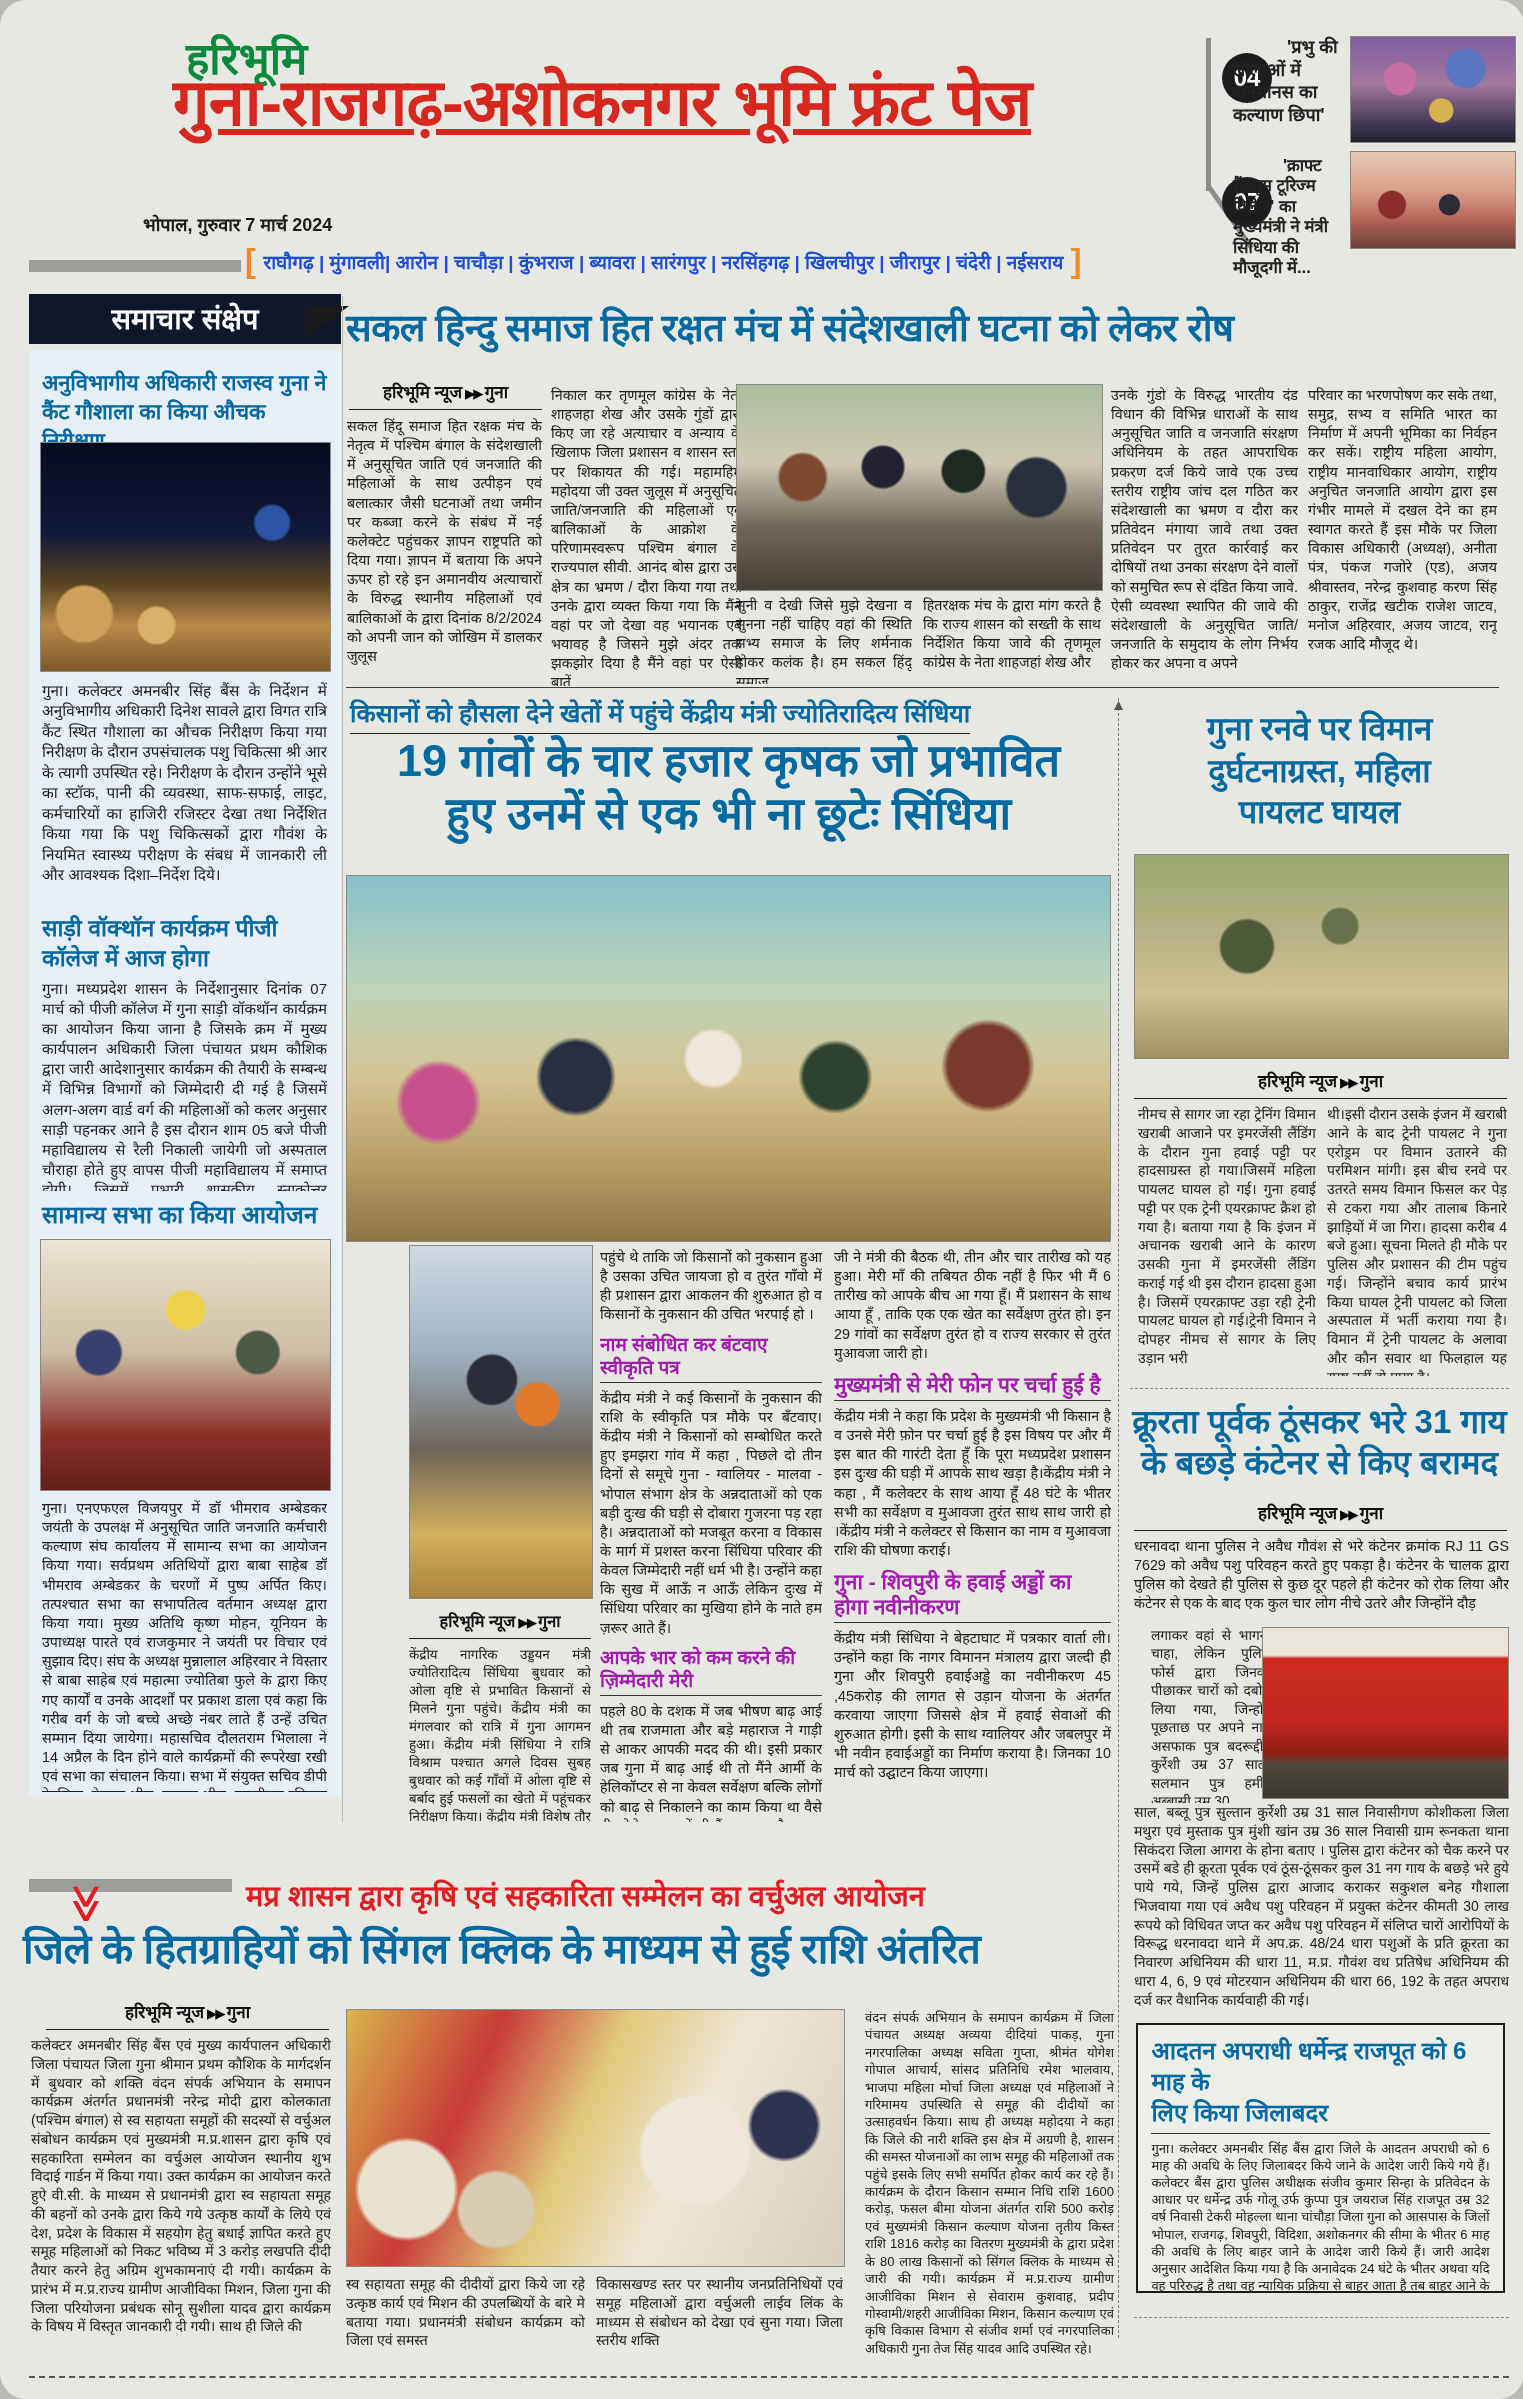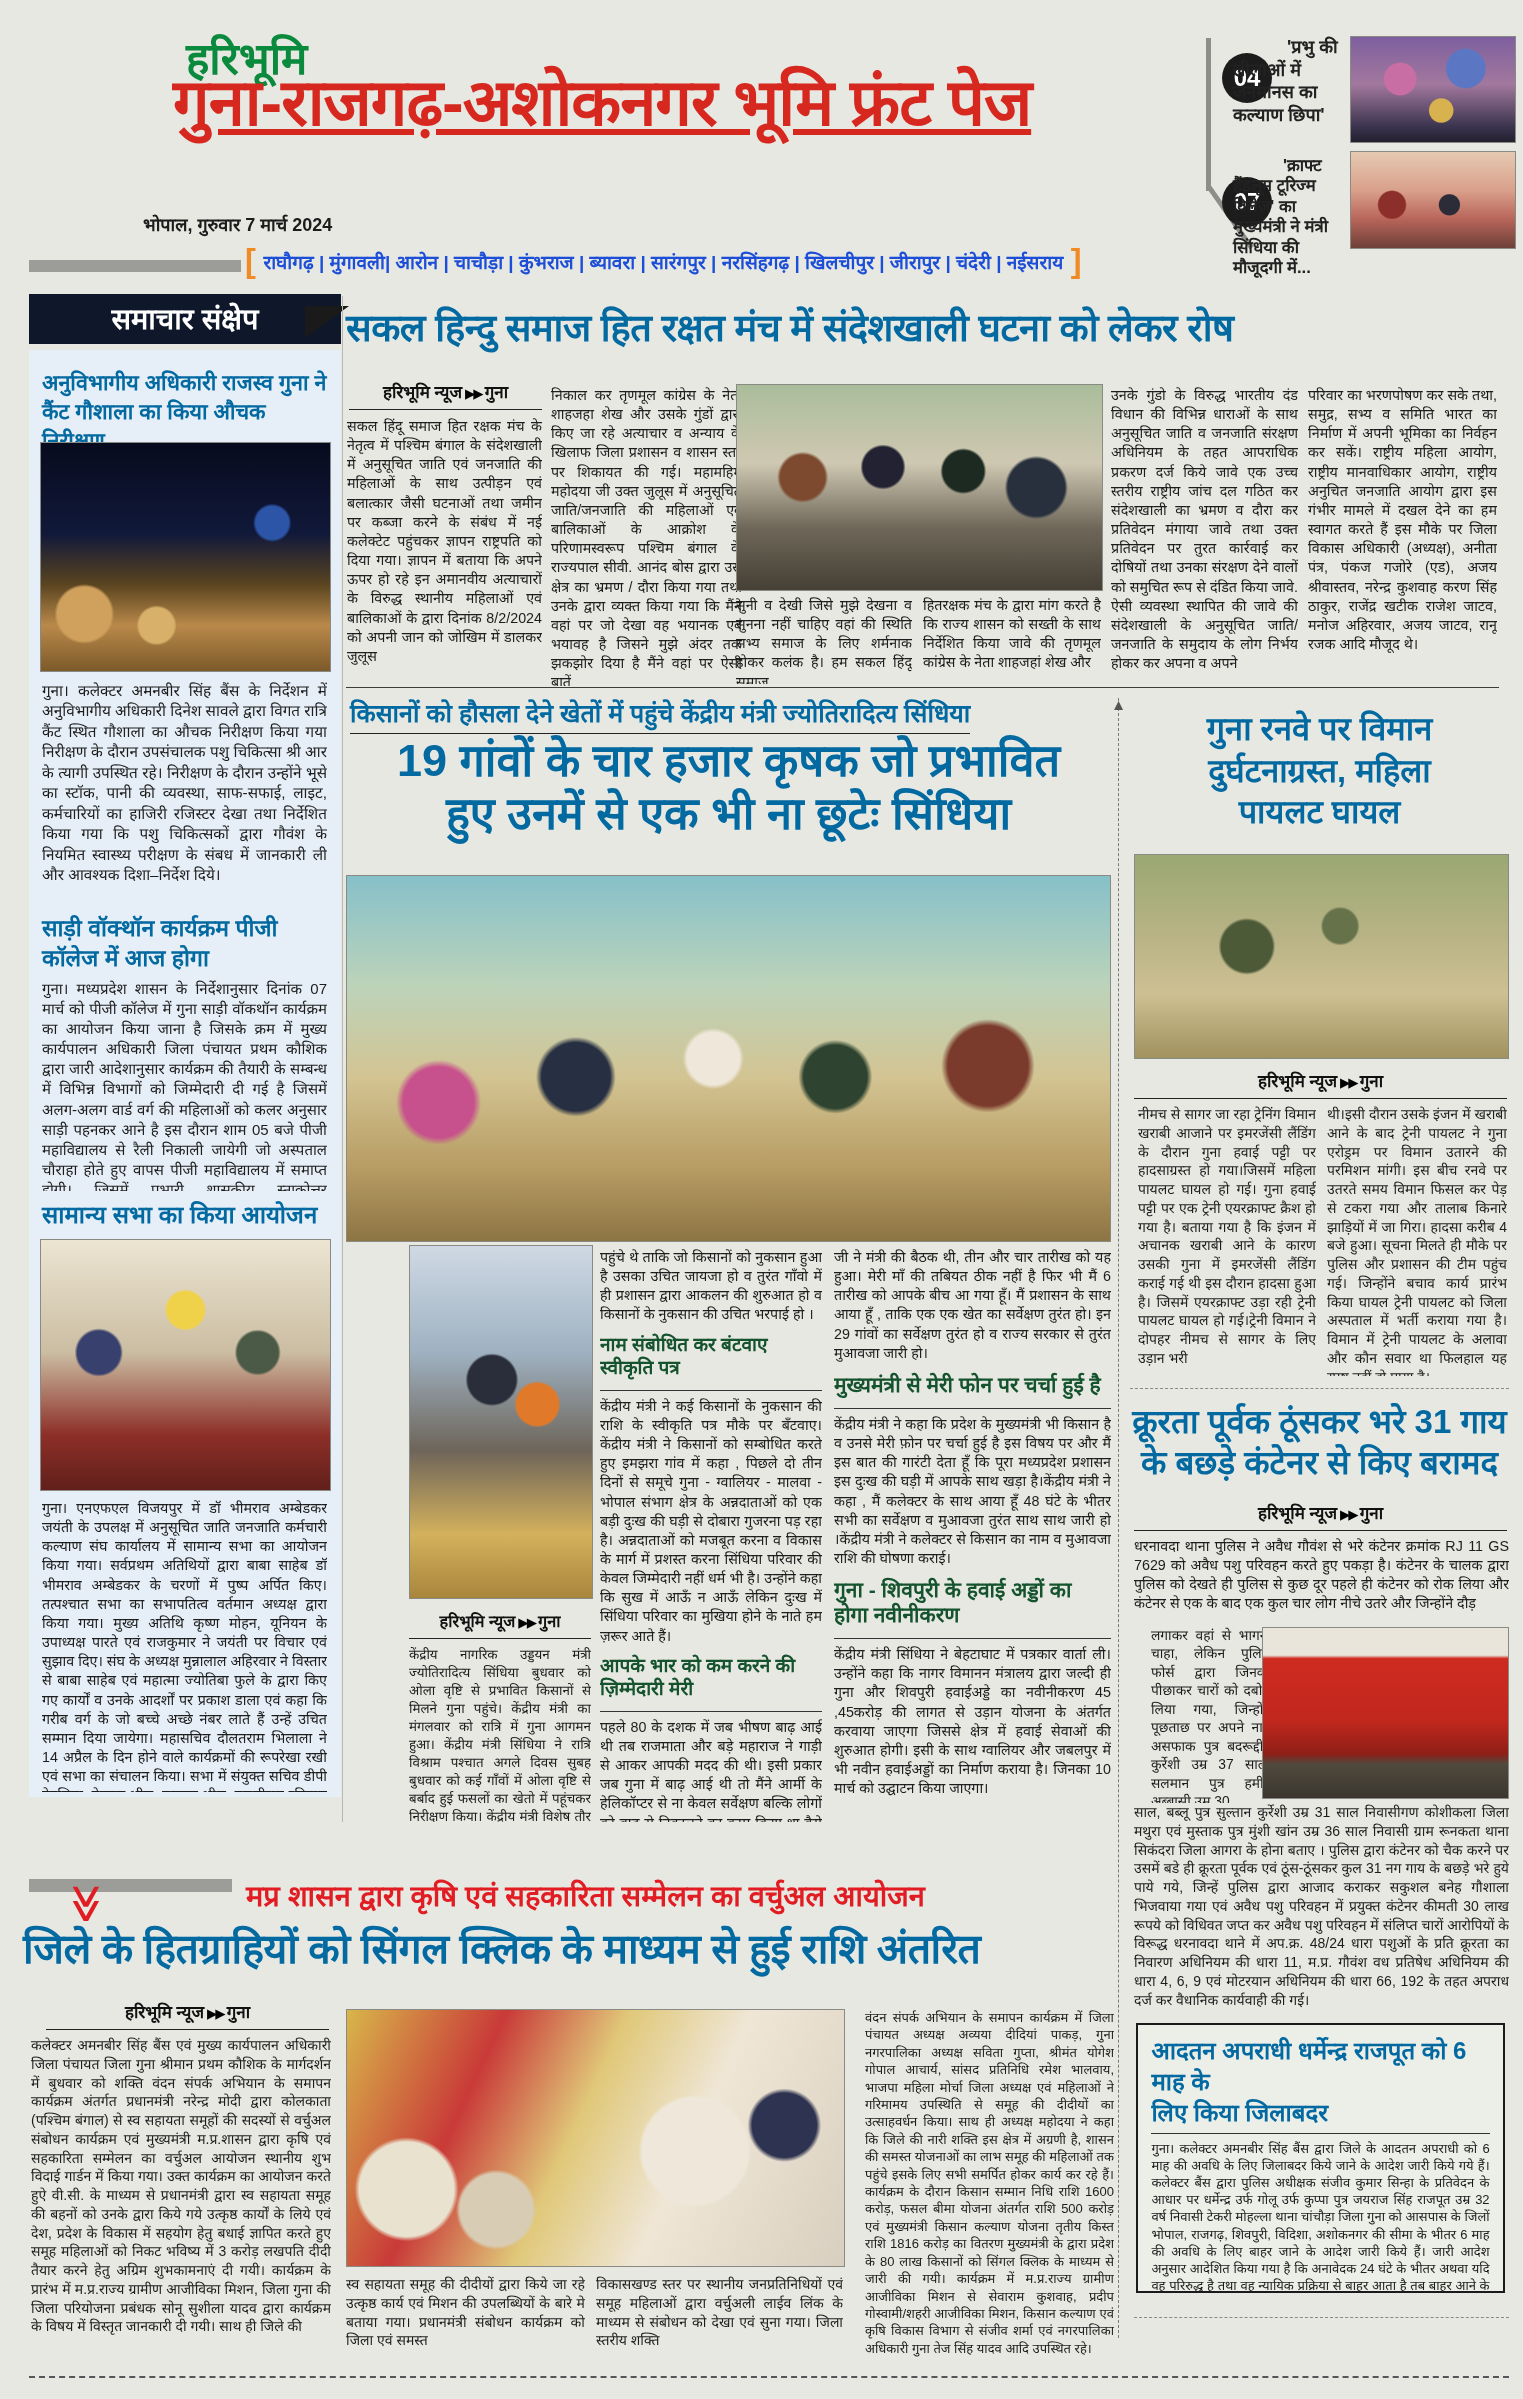--- a/index.html
+++ b/index.html
@@ -1,26 +1,26 @@
 <!DOCTYPE html>
 <html lang="hi"><head>
 <meta charset="utf-8">
 <style>
   html,body{margin:0;padding:0;background:#b9bab6;}
   #page{position:relative;width:1524px;height:2399px;background:#e7e8e2;
-        font-family:"Liberation Sans","DejaVu Sans",sans-serif;overflow:hidden;color:#1a1a1a;}
+        font-family:"Liberation Sans","DejaVu Sans",sans-serif;overflow:hidden;color:#1a1a1a;border-radius:26px;}
   .abs{position:absolute;}
   .photo{position:absolute;border:1px solid #8a8a84;}
   .hl{font-weight:bold;color:#0369a1;}
   .body-txt{font-size:14.3px;line-height:1.34;text-align:justify;color:#1d1d1d;overflow:hidden;}
   .byline{font-weight:bold;font-size:17px;text-align:center;color:#111;
           border-bottom:1.4px solid #222;padding-bottom:5.7px;}
   .byline .ff{color:#000;font-size:13.4px;letter-spacing:-1.9px;margin:0 2.9px;}
-  .subhead{font-weight:bold;font-size:19px;color:#14532d;border-bottom:1.9px solid #333;
-           margin:9.6px 0 5.7px 0;line-height:1.18;padding-bottom:11px;}
+  .subhead{font-weight:bold;font-size:19px;color:#a21caf;border-bottom:1.9px solid #333;
+           margin:9.6px 0 5.7px 0;line-height:1.18;padding-bottom:3px;}
   .num-badge{display:inline-block;width:50px;height:50px;border-radius:50%;background:#1c1c1c;
              color:#fff;font-weight:bold;font-size:24px;text-align:center;line-height:50px;}
   .dash-v{border-left:1.9px dashed #7a7a74;}
   .towns{font-weight:bold;font-size:19px;color:#1d4ed8;white-space:nowrap;}
   .bracket{color:#f08a25;font-weight:bold;font-size:32.5px;line-height:0.9;}
   .rule{background:#3c3c38;}
   .graybar{background:#9c9d98;}
 </style>
 </head>
 <body>

